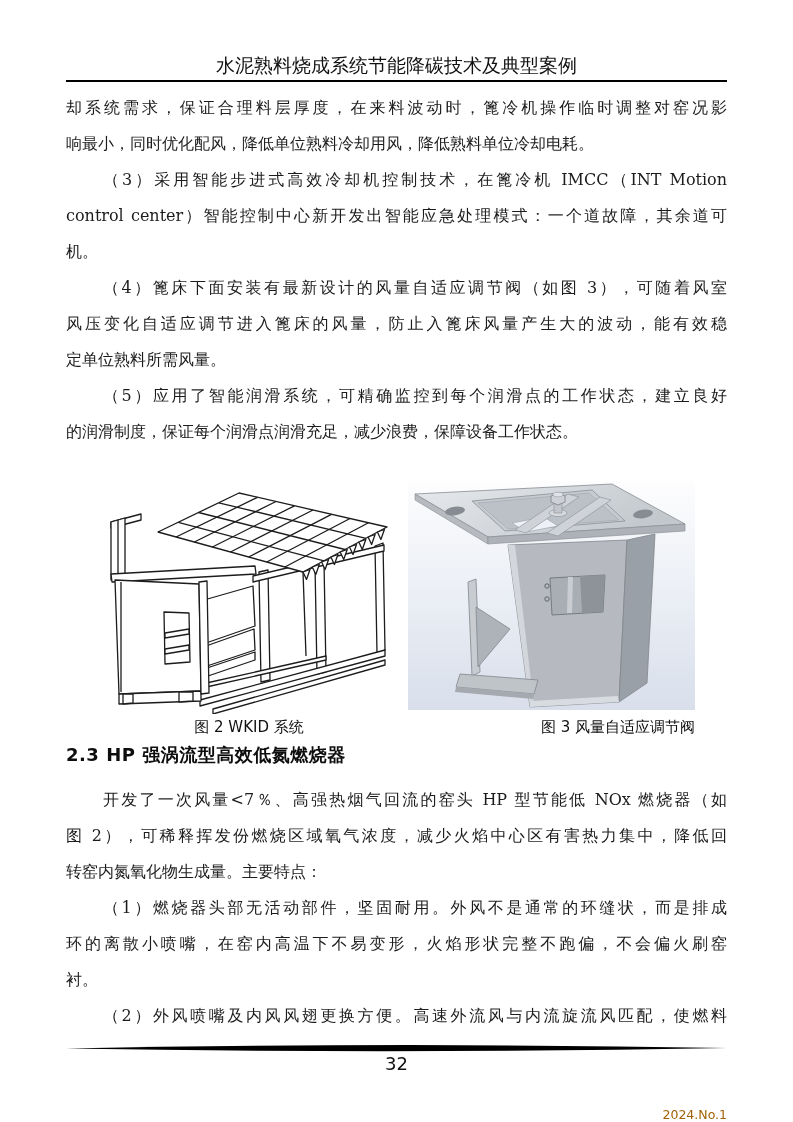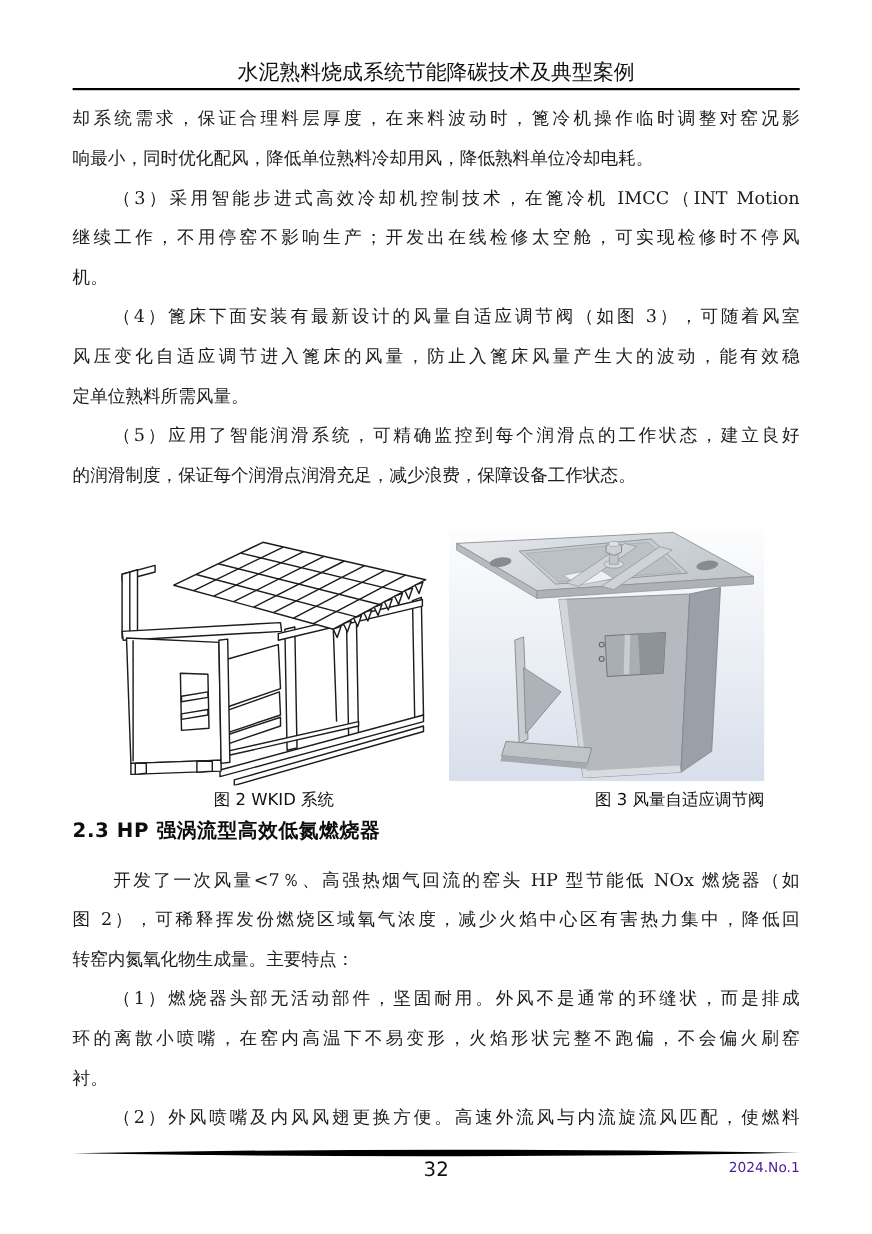--- a/index.html
+++ b/index.html
@@ -41,37 +41,37 @@
     font-family:"DejaVu Sans", sans-serif; font-weight:bold;
     font-size:18px; color:#0d0d0d; letter-spacing:0.5px;
   }
   .footer-bar { position:absolute; top:1044px; left:66px; width:661px; height:10px; }
   .footer-bar svg { width:100%; height:100%; display:block; }
   .footer-page {
     position:absolute; top:1053px; left:66px; width:661px; text-align:center;
     font-family:"DejaVu Sans", sans-serif; font-size:18px; color:#111;
   }
   .footer-issue {
-    position:absolute; top:1053px; right:66px;
-    font-family:"DejaVu Sans", sans-serif; font-size:12.5px; color:#4c1d95;
+    position:absolute; top:1107px; right:66px;
+    font-family:"DejaVu Sans", sans-serif; font-size:12.5px; color:#a16207;
   }
 </style>
 </head>
 <body>
 
 <div class="page">
 
   <div class="header-title">水泥熟料烧成系统节能降碳技术及典型案例</div>
   <div class="header-rule"></div>
 
   <div class="textblock block1">
     <div class="line j">却系统需求，保证合理料层厚度，在来料波动时，篦冷机操作临时调整对窑况影</div>
     <div class="line">响最小，同时优化配风，降低单位熟料冷却用风，降低熟料单位冷却电耗。</div>
     <div class="line j ind">（3）采用智能步进式高效冷却机控制技术，在篦冷机 IMCC（INT Motion</div>
-    <div class="line j">继续工作，不用停窑不影响生产；开发出在线检修太空舱，可实现检修时不停风</div>
+    <div class="line j">control center）智能控制中心新开发出智能应急处理模式：一个道故障，其余道可</div>
     <div class="line">机。</div>
     <div class="line j ind">（4）篦床下面安装有最新设计的风量自适应调节阀（如图 3），可随着风室</div>
     <div class="line j">风压变化自适应调节进入篦床的风量，防止入篦床风量产生大的波动，能有效稳</div>
     <div class="line">定单位熟料所需风量。</div>
     <div class="line j ind">（5）应用了智能润滑系统，可精确监控到每个润滑点的工作状态，建立良好</div>
     <div class="line">的润滑制度，保证每个润滑点润滑充足，减少浪费，保障设备工作状态。</div>
   </div>
 
   <div class="figure fig2">
     <svg viewBox="0 0 292 226">

